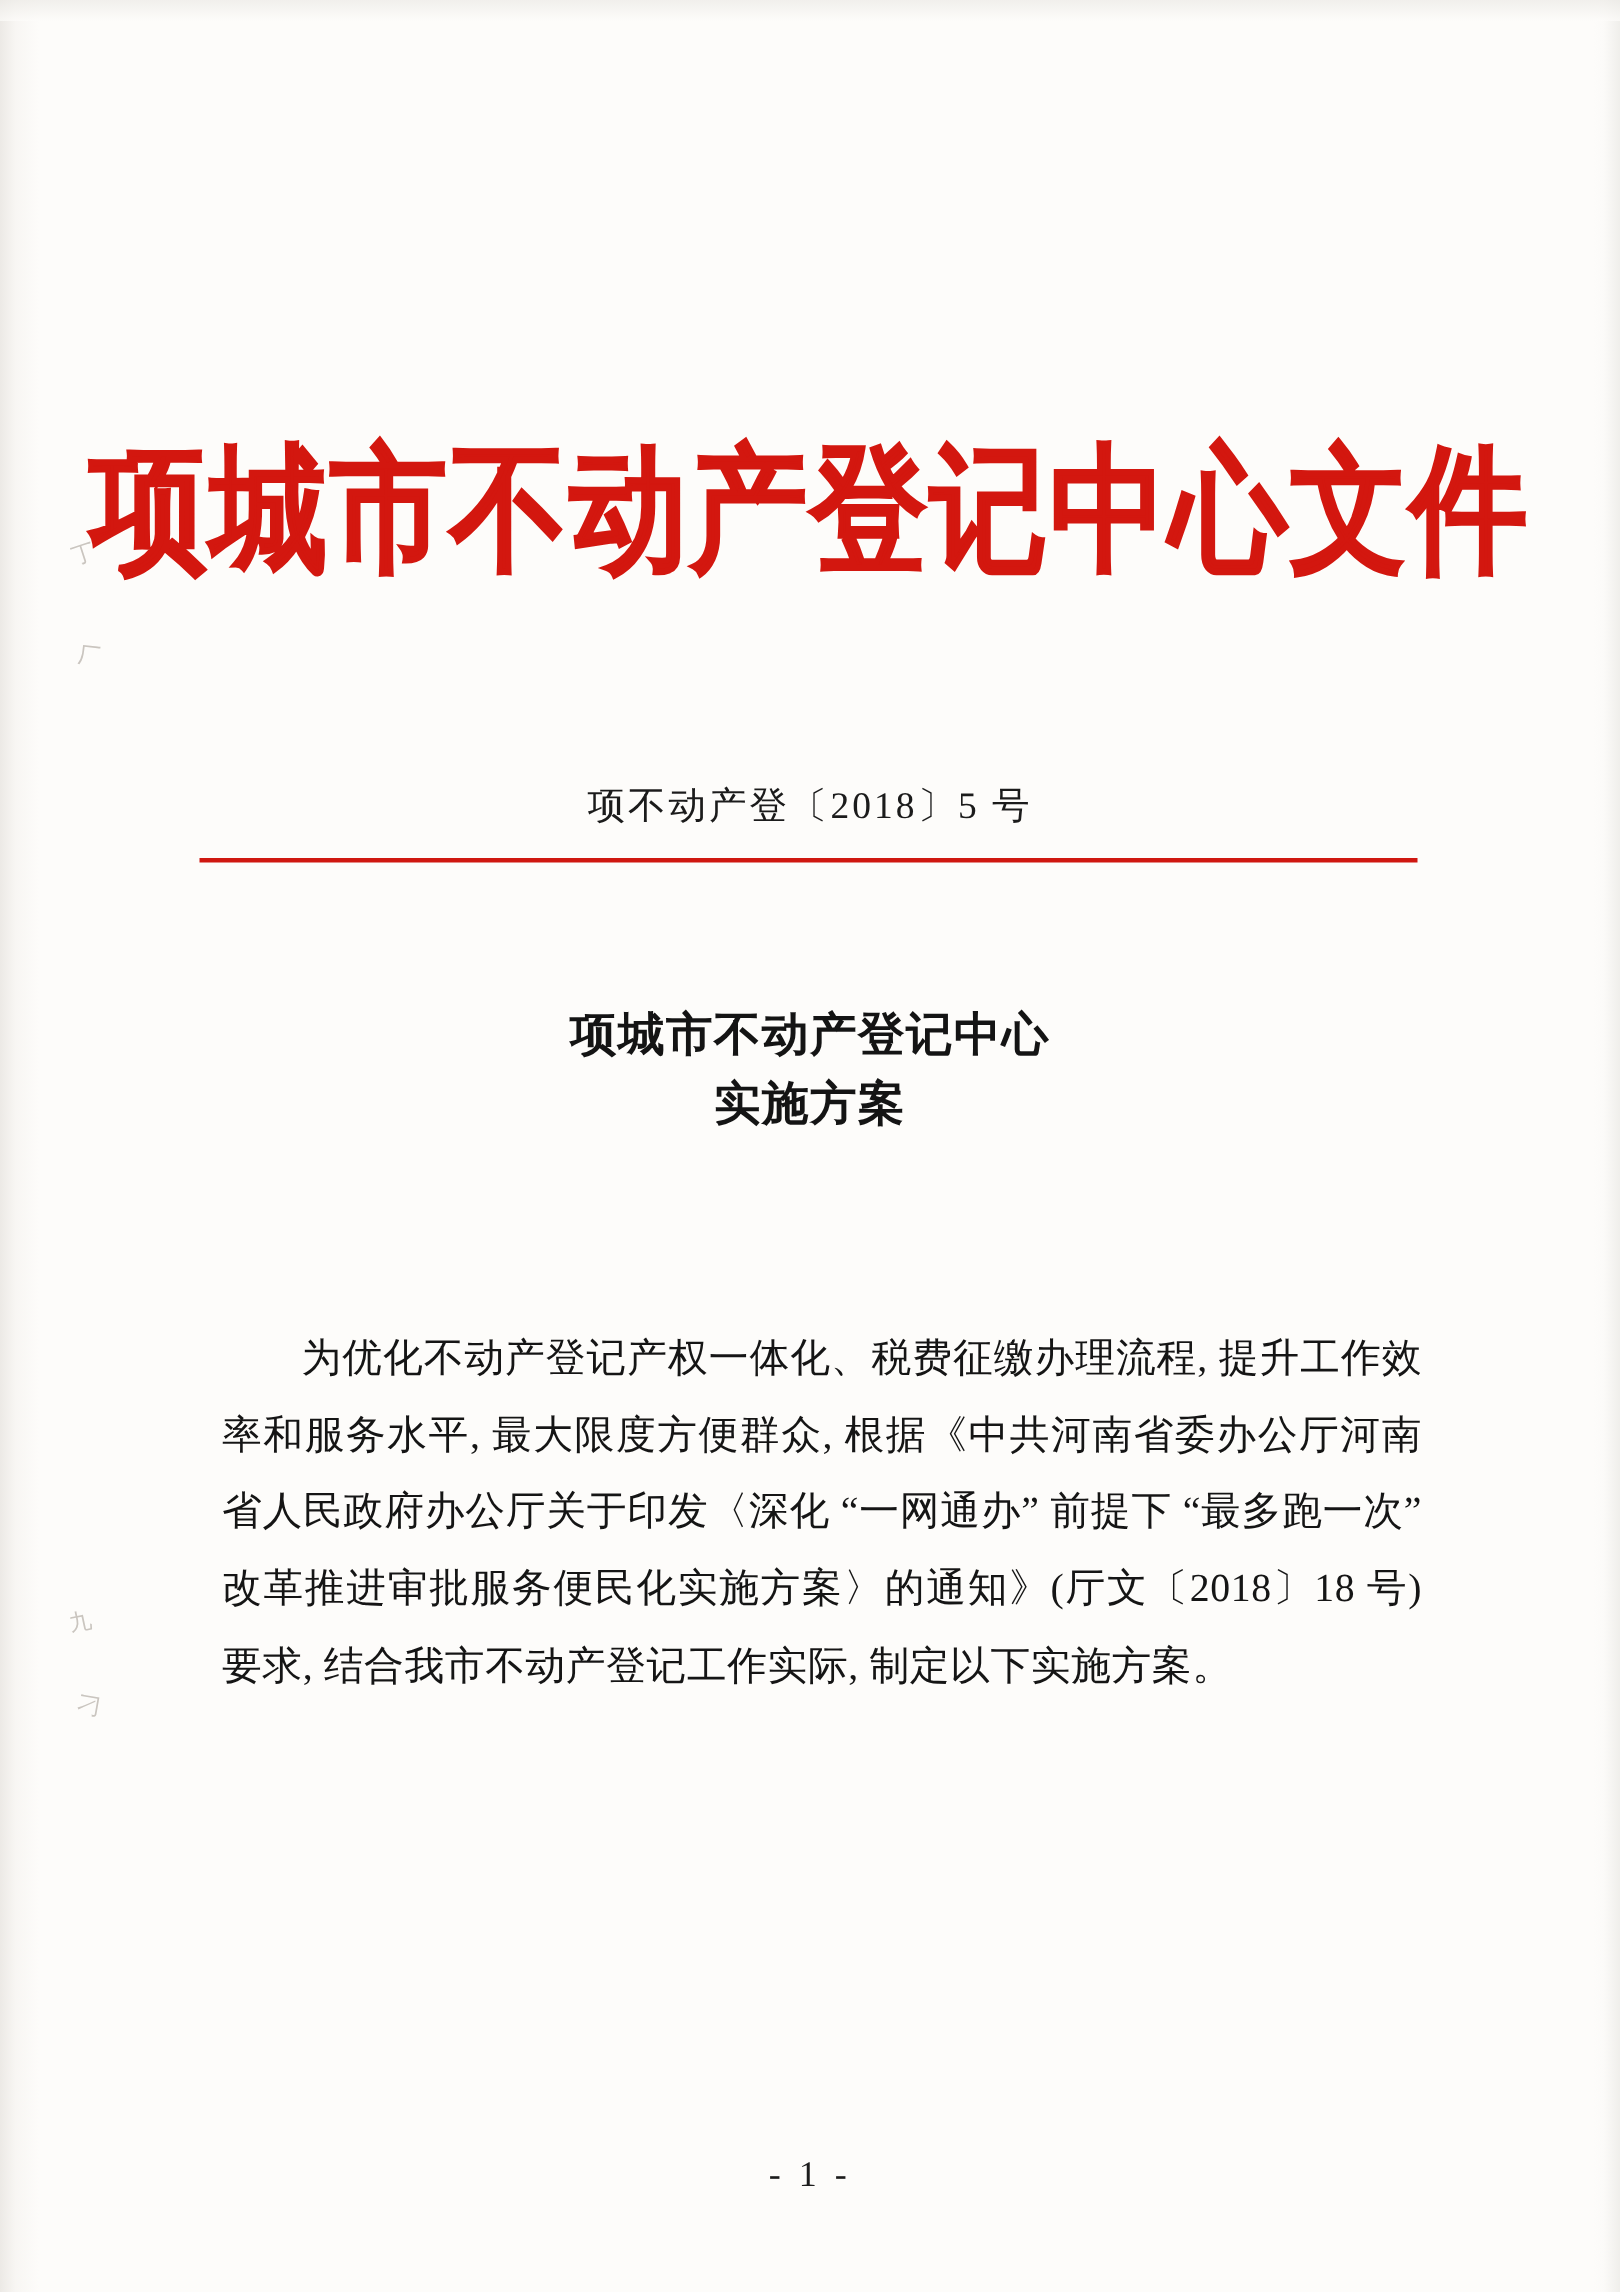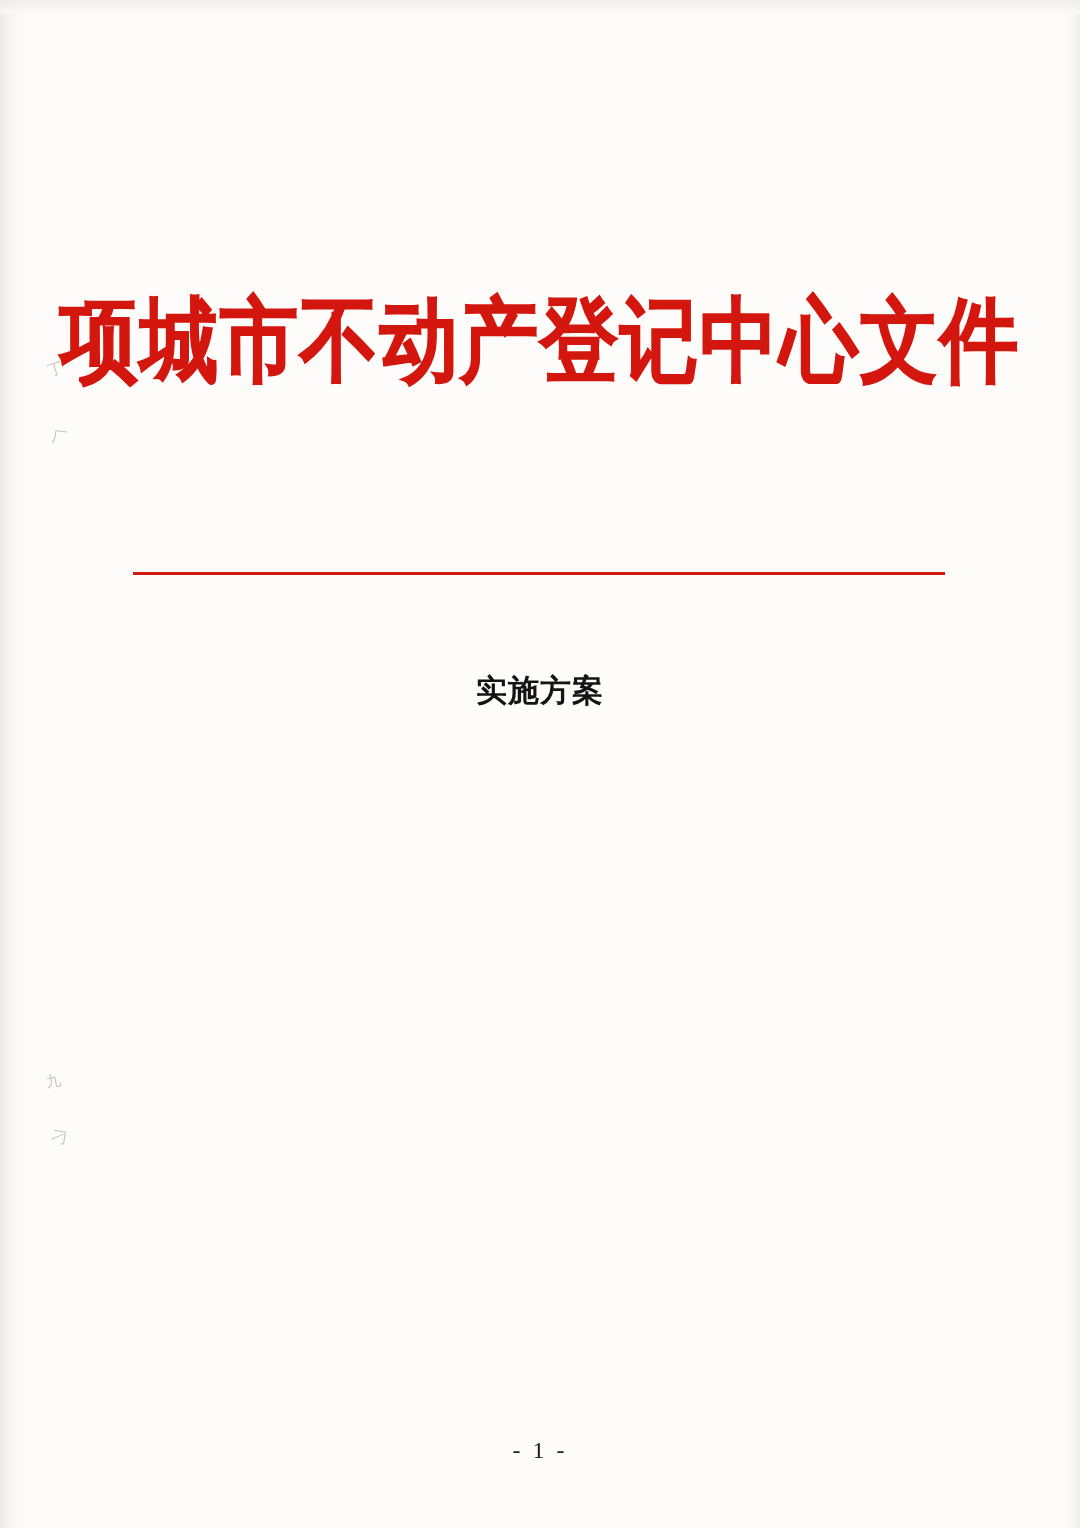--- a/index.html
+++ b/index.html
@@ -172,25 +172,28 @@
   <div class="smudge" style="left:52px; top:428px; transform:rotate(6deg);">厂</div>
   <div class="smudge" style="left:46px; top:1072px; transform:rotate(-12deg);">九</div>
   <div class="smudge" style="left:52px; top:1128px; transform:rotate(10deg);">刁</div>
 
   <div class="content">
 
     <div class="masthead">
       <div class="masthead-title">项城市不动产登记中心文件</div>
     </div>
 
+    <div class="doc-number">项不动产登〔2018〕5 号</div>
 
     <div class="red-rule"></div>
 
     <div class="doc-title">
+      <div>项城市不动产登记中心</div>
       <div>实施方案</div>
     </div>
 
     <div class="body-block">
+      <p class="para">为优化不动产登记产权一体化、税费征缴办理流程, 提升工作效率和服务水平, 最大限度方便群众, 根据《中共河南省委办公厅河南省人民政府办公厅关于印发〈深化 “一网通办” 前提下 “最多跑一次” 改革推进审批服务便民化实施方案〉的通知》(厅文〔2018〕18 号) 要求, 结合我市不动产登记工作实际, 制定以下实施方案。</p>
     </div>
 
     <div class="page-number">- 1 -</div>
   </div>
 </div>
 
 </body></html>

